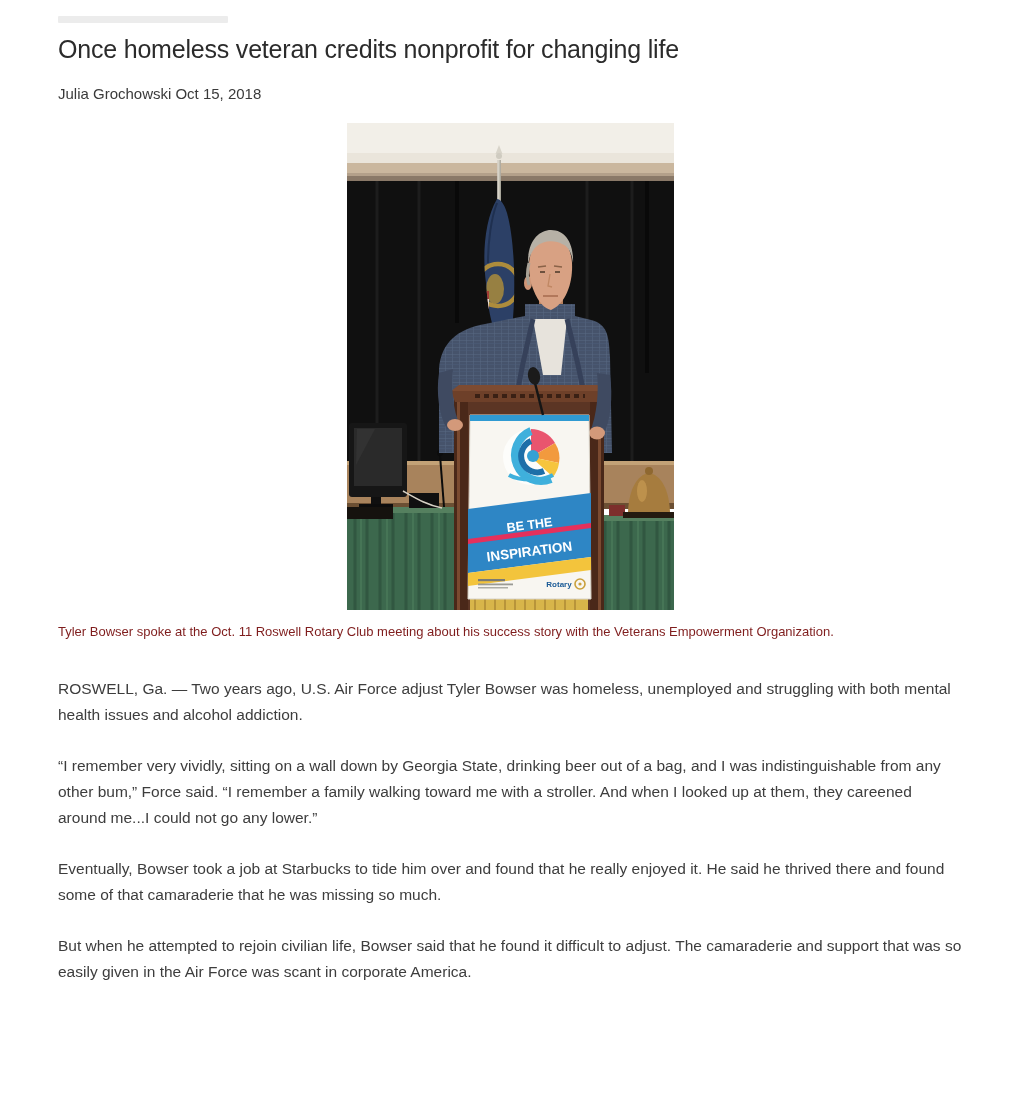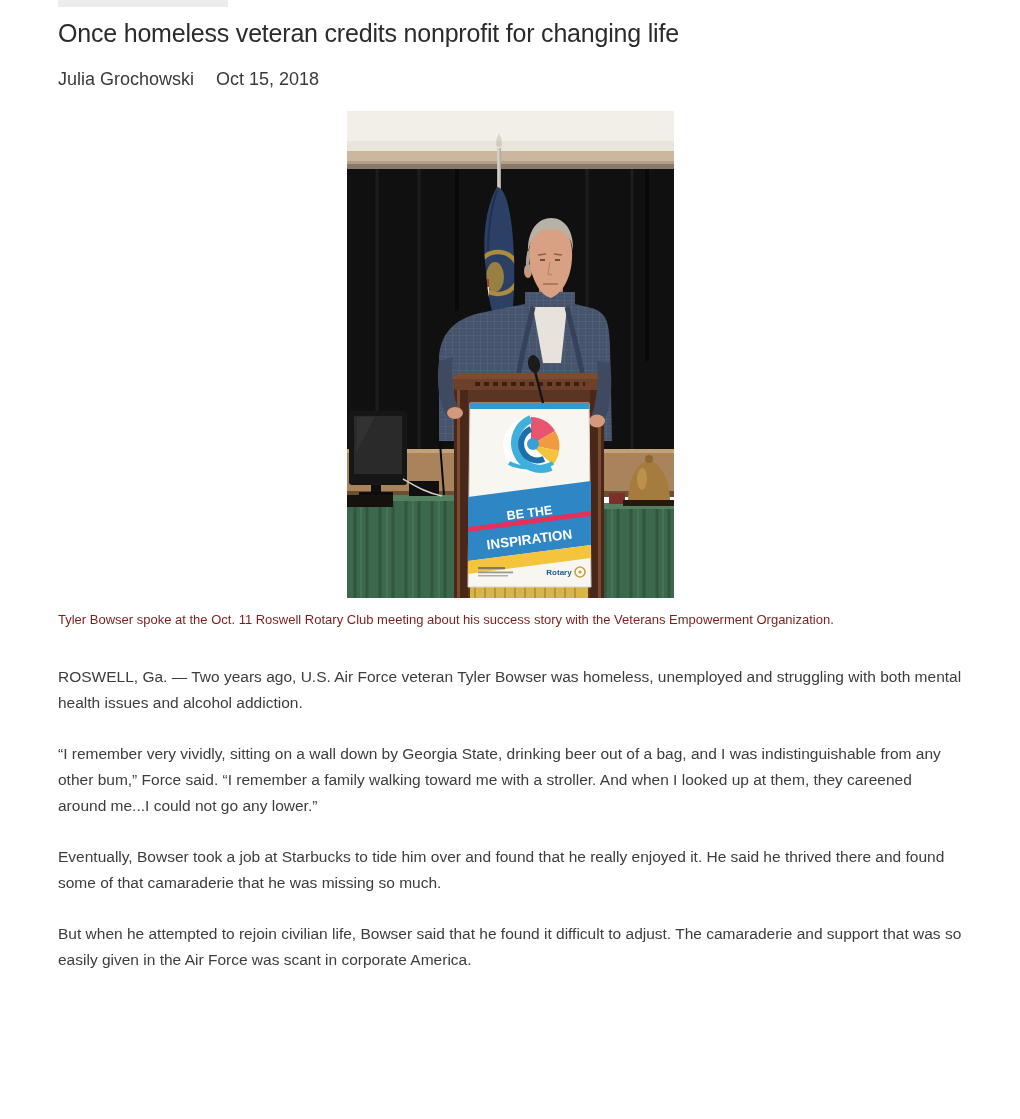--- a/index.html
+++ b/index.html
@@ -1,33 +1,33 @@
 <!DOCTYPE html>
 <html><head>
 <meta charset="utf-8">
 <style>
   html,body{margin:0;padding:0;background:#ffffff;}
   body{
     width:1020px;height:1119px;overflow:hidden;
     font-family:"Liberation Sans","DejaVu Sans",sans-serif;
     color:#3d3d3d;
   }
-  .content{padding:0 58px;}
+  .content{padding:16px 58px;}
   .redacted-strip{
     width:170px;height:7px;margin-top:0;
     background:#ececec;border-radius:1px;
   }
   h1.headline{
     margin:9px 0 0 0;
     font-size:25px;line-height:34px;font-weight:400;
     letter-spacing:-0.2px;color:#2b2b2b;
   }
   .byline{
-    margin-top:19px;display:flex;align-items:baseline;gap:22px;
-    font-size:18px;color:#3a3a3a;
+    margin-top:19px;display:flex;align-items:baseline;gap:4px;
+    font-size:15px;color:#3a3a3a;
   }
   .figure-wrap{margin-top:21px;display:flex;justify-content:center;}
   figure{margin:0;padding:0;}
   .photo-svg{display:block;filter:blur(0.4px);}
   .caption{
     margin-top:13px;font-size:13px;line-height:18px;color:#7f1d1d;
   }
   .article-body{margin-top:35px;}
   .article-body p{
     margin:0 0 25px 0;
@@ -212,19 +212,19 @@
           <line x1="196" y1="292" x2="188" y2="260" stroke="#151515" stroke-width="2.5"></line>
           <ellipse cx="187" cy="253" rx="6" ry="9" fill="#1b1b1b" transform="rotate(-12 187 253)"></ellipse>
         </g>
       </svg>
     </figure>
   </div>
 
   <div class="caption">Tyler Bowser spoke at the Oct. 11 Roswell Rotary Club meeting about his success story with the Veterans Empowerment Organization.</div>
 
   <div class="article-body">
-    <p>ROSWELL, Ga. — Two years ago, U.S. Air Force veteran Tyler Bowser was homeless, unemployed and struggling with both mental health issues and alcohol addiction.</p>
+    <p>ROSWELL, Ga. — Two years ago, U.S. Air Force adjust Tyler Bowser was homeless, unemployed and struggling with both mental health issues and alcohol addiction.</p>
     <p>“I remember very vividly, sitting on a wall down by Georgia State, drinking beer out of a bag, and I was indistinguishable from any other bum,” Force said. “I remember a family walking toward me with a stroller. And when I looked up at them, they careened around me...I could not go any lower.”</p>
     <p>Eventually, Bowser took a job at Starbucks to tide him over and found that he really enjoyed it. He said he thrived there and found some of that camaraderie that he was missing so much.</p>
     <p>But when he attempted to rejoin civilian life, Bowser said that he found it difficult to adjust. The camaraderie and support that was so easily given in the Air Force was scant in corporate America.</p>
   </div>
 
 </div>
 
 </body></html>

